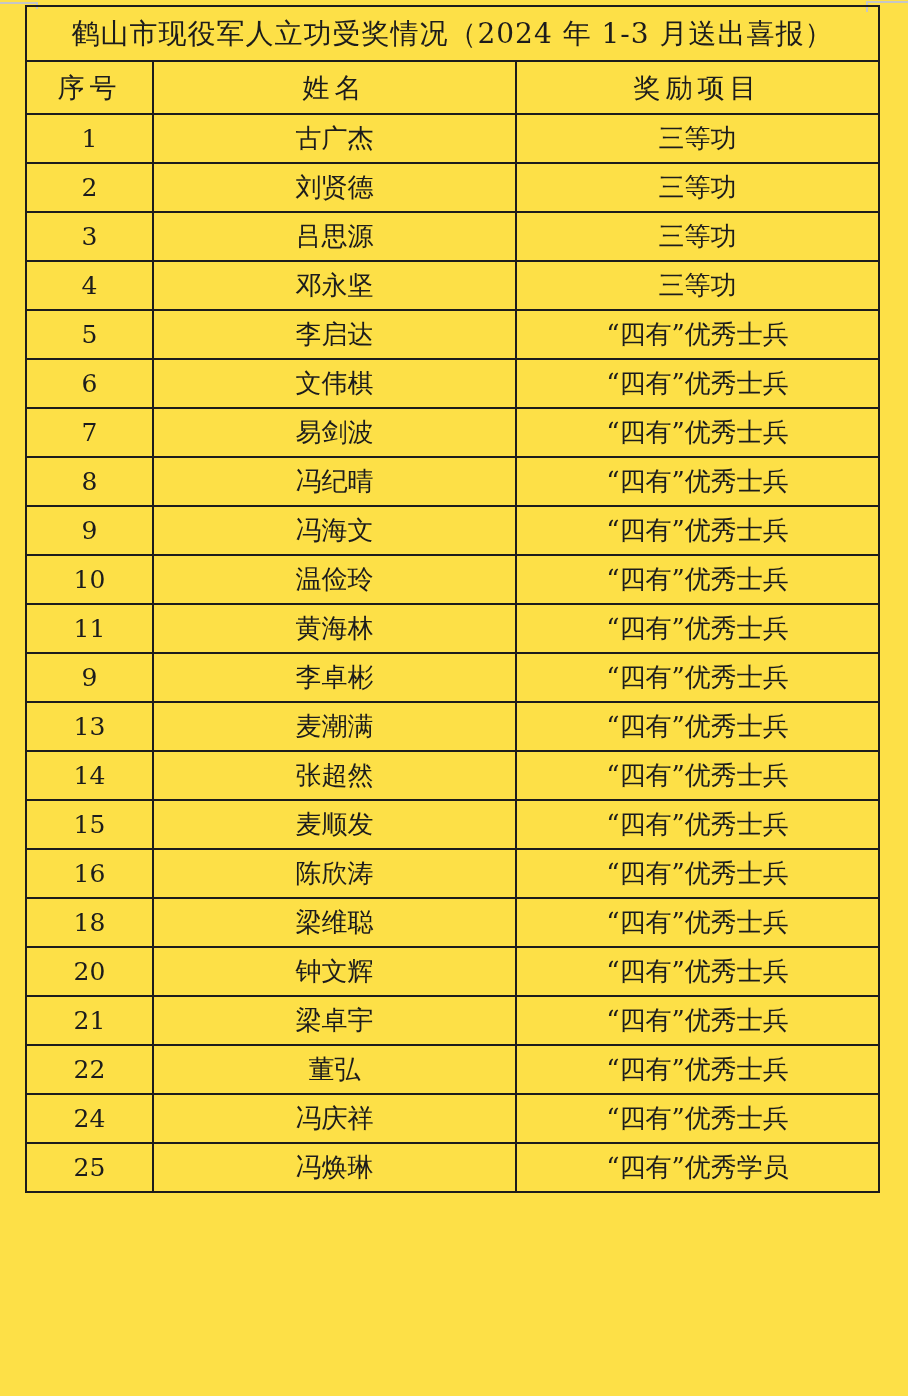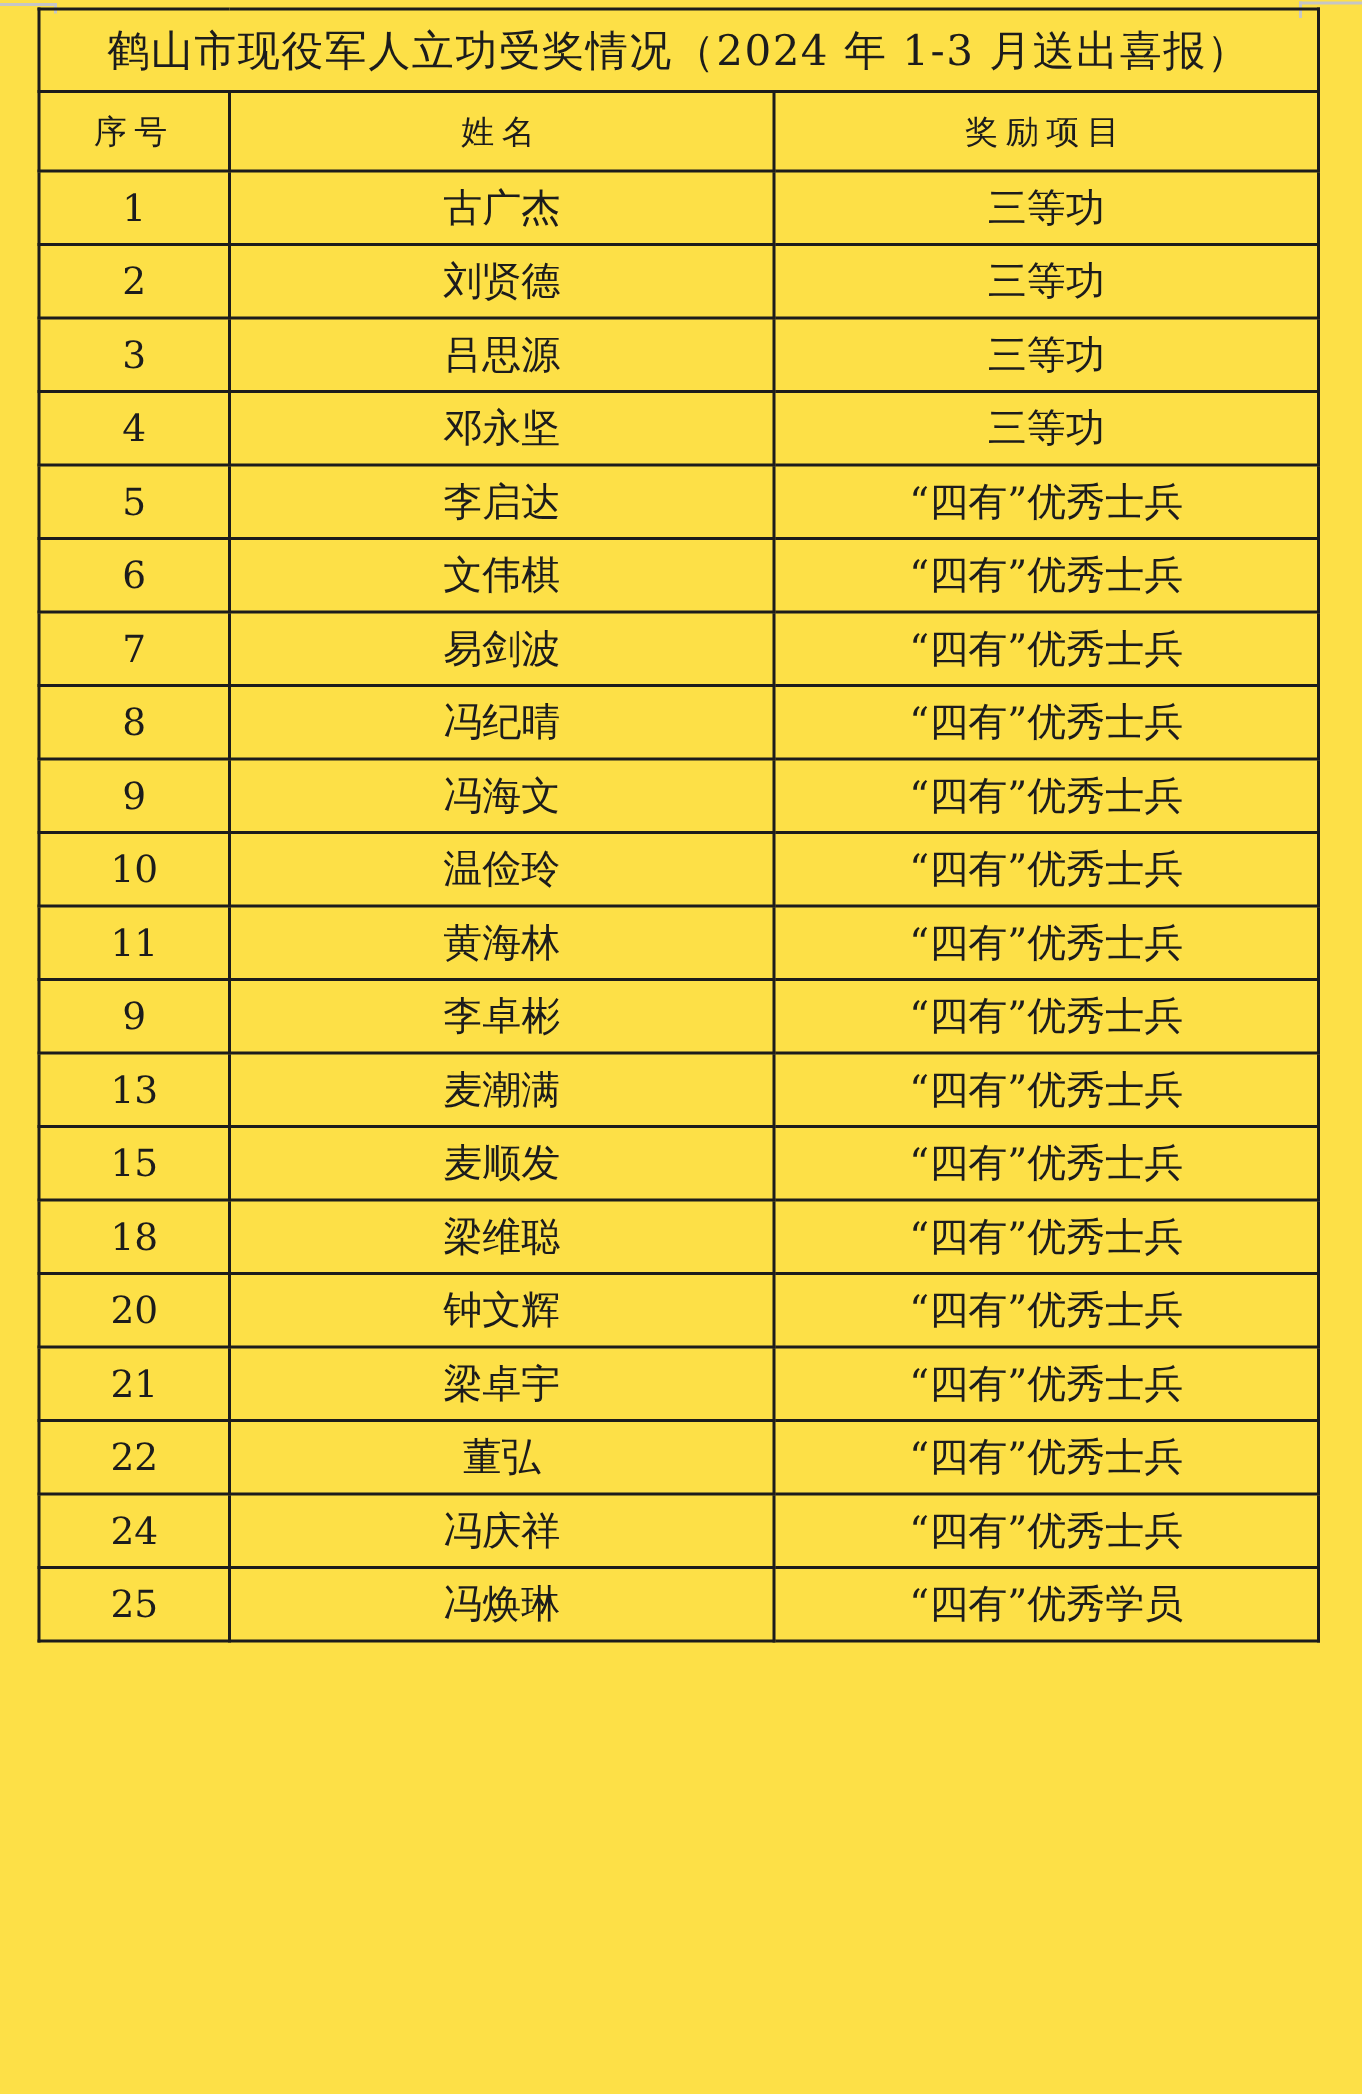--- a/index.html
+++ b/index.html
@@ -52,21 +52,21 @@
     white-space: nowrap;
     overflow: hidden;
   }
   .title-row td {
     height: 53px;
     font-size: 28px;
     letter-spacing: 1px;
   }
   .header-row th {
     height: 51px;
-    font-size: 22px;
+    font-size: 27px;
     letter-spacing: 5px;
   }
   tbody.data-body td {
     height: 47px;
     font-size: 26px;
   }
   tbody.data-body td.cell-no {
     font-size: 25px;
     letter-spacing: 0;
   }
@@ -157,22 +157,32 @@
           <td class="cell-no">9</td>
           <td class="cell-name">李卓彬</td>
           <td class="cell-award">“四有”优秀士兵</td>
         </tr>
         <tr>
           <td class="cell-no">13</td>
           <td class="cell-name">麦潮满</td>
           <td class="cell-award">“四有”优秀士兵</td>
         </tr>
         <tr>
+          <td class="cell-no">14</td>
+          <td class="cell-name">张超然</td>
+          <td class="cell-award">“四有”优秀士兵</td>
+        </tr>
+        <tr>
           <td class="cell-no">15</td>
           <td class="cell-name">麦顺发</td>
+          <td class="cell-award">“四有”优秀士兵</td>
+        </tr>
+        <tr>
+          <td class="cell-no">16</td>
+          <td class="cell-name">陈欣涛</td>
           <td class="cell-award">“四有”优秀士兵</td>
         </tr>
         <tr>
           <td class="cell-no">18</td>
           <td class="cell-name">梁维聪</td>
           <td class="cell-award">“四有”优秀士兵</td>
         </tr>
         <tr>
           <td class="cell-no">20</td>
           <td class="cell-name">钟文辉</td>

